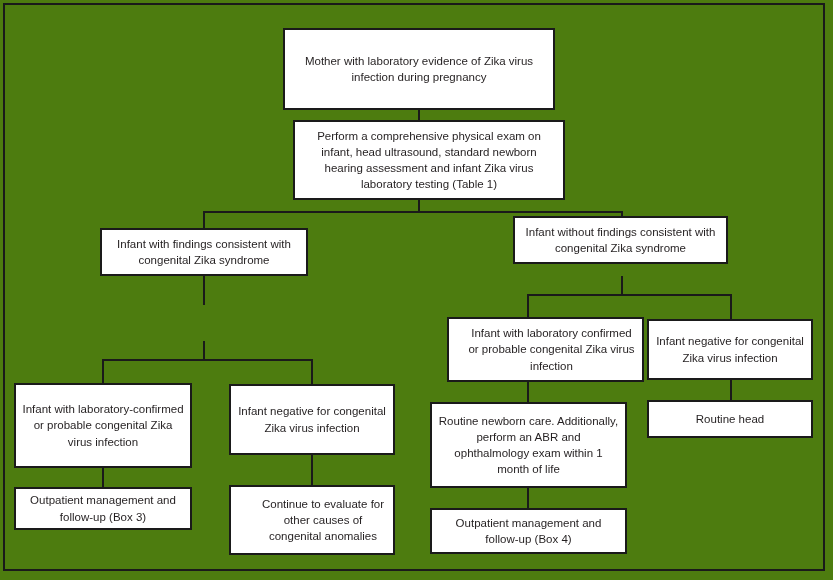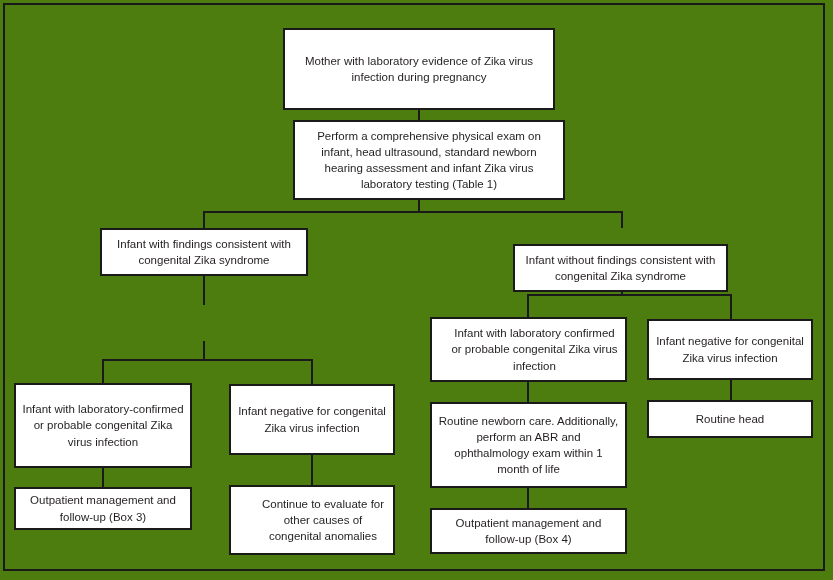--- a/index.html
+++ b/index.html
@@ -28,27 +28,27 @@
     padding:2px 6px;
   }
   .vline,.hline{position:absolute;background:#1a1a1a;}
   .vline{width:2px;}
   .hline{height:2px;}
 
   
   #n-mother{left:283px;top:28px;width:272px;height:82px;}
   #n-exam{left:293px;top:120px;width:272px;height:80px;}
   #n-left-branch{left:100px;top:228px;width:208px;height:48px;}
-  #n-right-branch{left:513px;top:244px;width:215px;height:48px;}
+  #n-right-branch{left:513px;top:216px;width:215px;height:48px;}
   #n-initial-eval{left:100px;top:305px;width:208px;height:36px;}
   #n-ll{left:14px;top:383px;width:178px;height:85px;}
   #n-lr{left:229px;top:384px;width:166px;height:71px;}
   #n-box3{left:14px;top:487px;width:178px;height:43px;}
   #n-continue{left:229px;top:485px;width:166px;height:70px;padding-left:28px;}
-  #n-rl{left:430px;top:317px;width:197px;height:65px;padding-left:18px;}
+  #n-rl{left:447px;top:317px;width:197px;height:65px;padding-left:18px;}
   #n-rr{left:647px;top:319px;width:166px;height:61px;}
   #n-routine-newborn{left:430px;top:402px;width:197px;height:86px;}
   #n-box4{left:430px;top:508px;width:197px;height:46px;}
   #n-routine-care{left:647px;top:400px;width:166px;height:38px;}
 </style>
 </head>
 <body>
 
 <div id="canvas">
 

